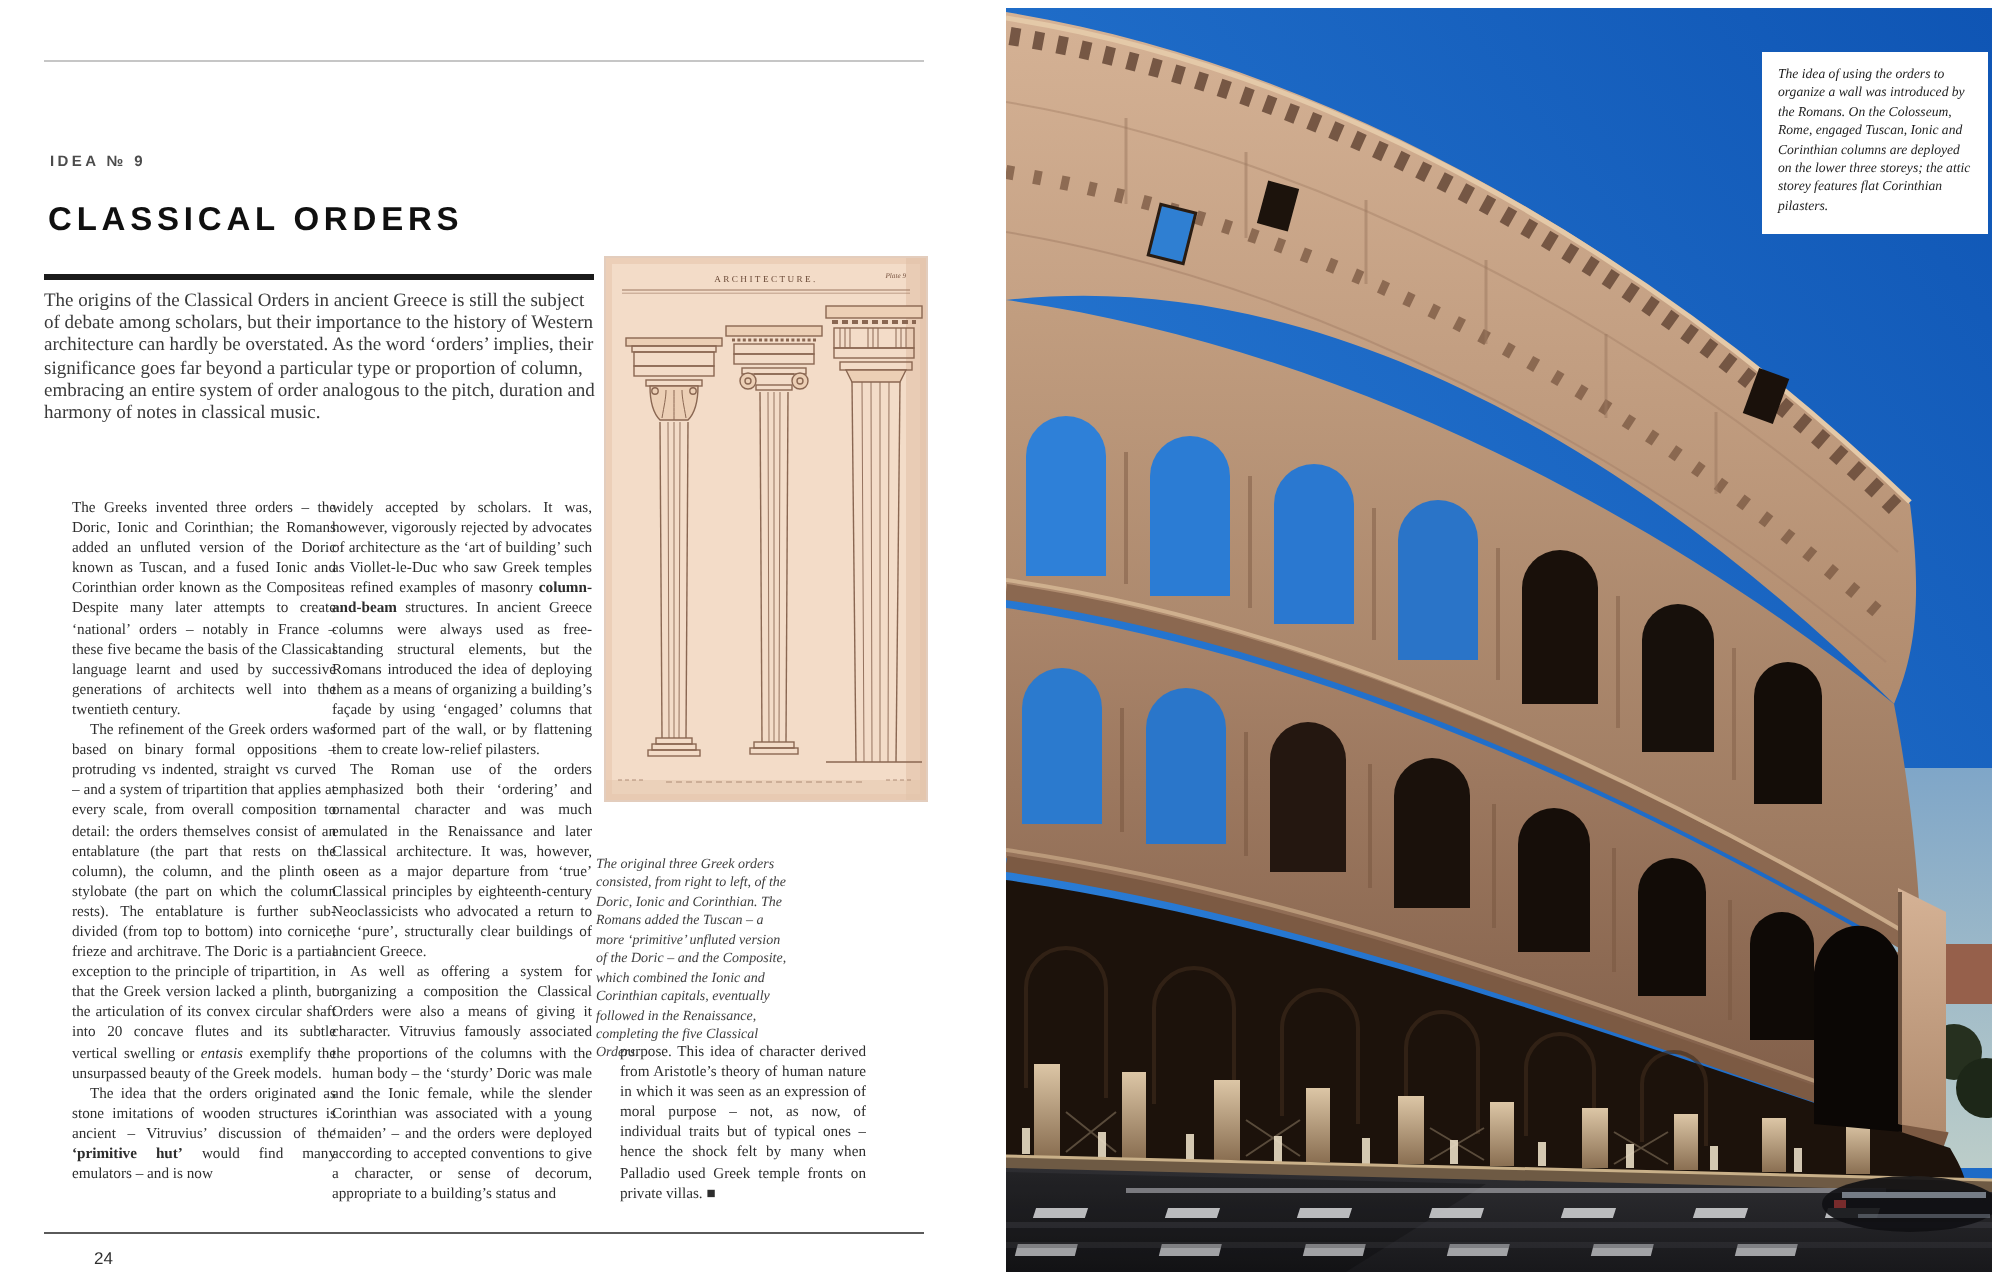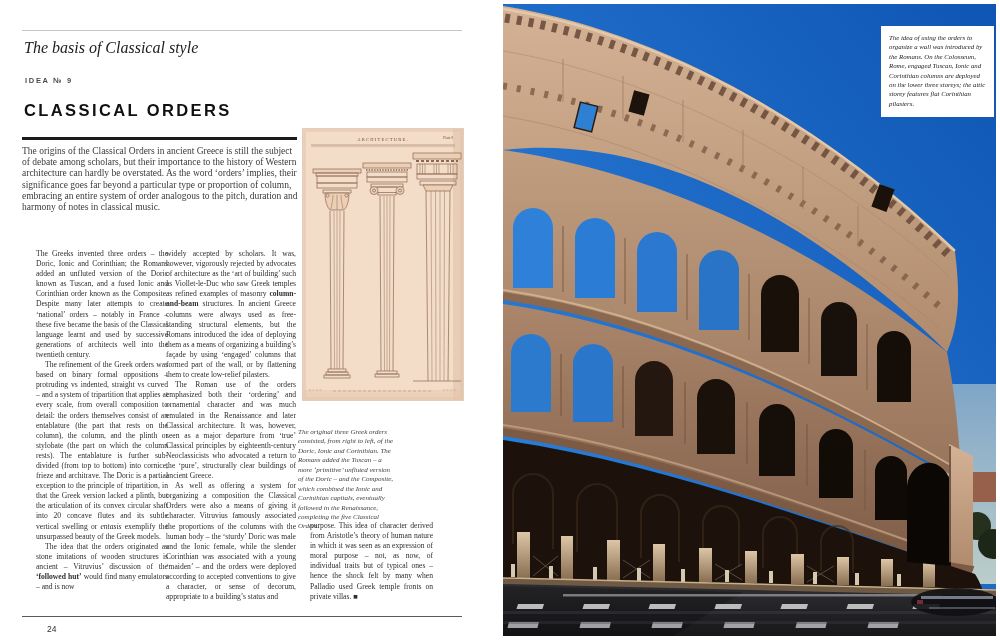--- a/index.html
+++ b/index.html
@@ -32,30 +32,29 @@
   .photo-caption-box{position:absolute;left:378px;top:22px;width:97px;background:#ffffff;
                      padding:7px 8px 9px 8px;}
   .photo-caption-text{font:italic 6.8px/1.38 "Liberation Serif",serif;color:#1c1c1c;display:block;}
 </style>
 </head>
 <body>
 
 <div class="spread">
 
   <div class="abs top-rule"></div>
-  <div class="abs running-head">The basis of Classical style</div>
   <div class="abs idea-label">IDEA № 9</div>
   <div class="abs article-title">CLASSICAL ORDERS</div>
   <div class="abs intro-rule"></div>
   <div class="abs intro">The origins of the Classical Orders in ancient Greece is still the subject of debate among scholars, but their importance to the history of Western architecture can hardly be overstated. As the word ‘orders’ implies, their significance goes far beyond a particular type or proportion of column, embracing an entire system of order analogous to the pitch, duration and harmony of notes in classical music.</div>
 
   <div class="abs bodycol col1">
     <p><span>The Greeks invented three orders – the Doric, Ionic and Corinthian; the Romans added an unfluted version of the Doric known as Tuscan, and a fused Ionic and Corinthian order known as the Composite. Despite many later attempts to create ‘national’ orders – notably in France – these five became the basis of the Classical language learnt and used by successive generations of architects well into the twentieth century.</span></p>
     <p class="indent"><span>The refinement of the Greek orders was based on binary formal oppositions – protruding vs indented, straight vs curved – and a system of tripartition that applies at every scale, from overall composition to detail: the orders themselves consist of an entablature (the part that rests on the column), the column, and the plinth or stylobate (the part on which the column rests). The entablature is further sub-divided (from top to bottom) into cornice, frieze and architrave. The Doric is a partial exception to the principle of tripartition, in that the Greek version lacked a plinth, but the articulation of its convex circular shaft into 20 concave flutes and its subtle vertical swelling or </span><i>entasis</i><span> exemplify the unsurpassed beauty of the Greek models.</span></p>
-    <p class="indent"><span>The idea that the orders originated as stone imitations of wooden structures is ancient – Vitruvius’ discussion of the </span><b>‘followed hut’</b><span> would find many emulators – and is now</span></p>
+    <p class="indent"><span>The idea that the orders originated as stone imitations of wooden structures is ancient – Vitruvius’ discussion of the </span><b>‘primitive hut’</b><span> would find many emulators – and is now</span></p>
   </div>
 
   <div class="abs bodycol col2">
     <p><span>widely accepted by scholars. It was, however, vigorously rejected by advocates of architecture as the ‘art of building’ such as Viollet-le-Duc who saw Greek temples as refined examples of masonry </span><b>column-and-beam</b><span> structures. In ancient Greece columns were always used as free-standing structural elements, but the Romans introduced the idea of deploying them as a means of organizing a building’s façade by using ‘engaged’ columns that formed part of the wall, or by flattening them to create low-relief pilasters.</span></p>
     <p class="indent"><span>The Roman use of the orders emphasized both their ‘ordering’ and ornamental character and was much emulated in the Renaissance and later Classical architecture. It was, however, seen as a major departure from ‘true’ Classical principles by eighteenth-century Neoclassicists who advocated a return to the ‘pure’, structurally clear buildings of ancient Greece.</span></p>
     <p class="indent"><span>As well as offering a system for organizing a composition the Classical Orders were also a means of giving it character. Vitruvius famously associated the proportions of the columns with the human body – the ‘sturdy’ Doric was male and the Ionic female, while the slender Corinthian was associated with a young ‘maiden’ – and the orders were deployed according to accepted conventions to give a character, or sense of decorum, appropriate to a building’s status and</span></p>
   </div>
 
   <div class="abs bodycol col3">
     <p><span>purpose. This idea of character derived from Aristotle’s theory of human nature in which it was seen as an expression of moral purpose – not, as now, of individual traits but of typical ones – hence the shock felt by many when Palladio used Greek temple fronts on private villas. ■</span></p>

